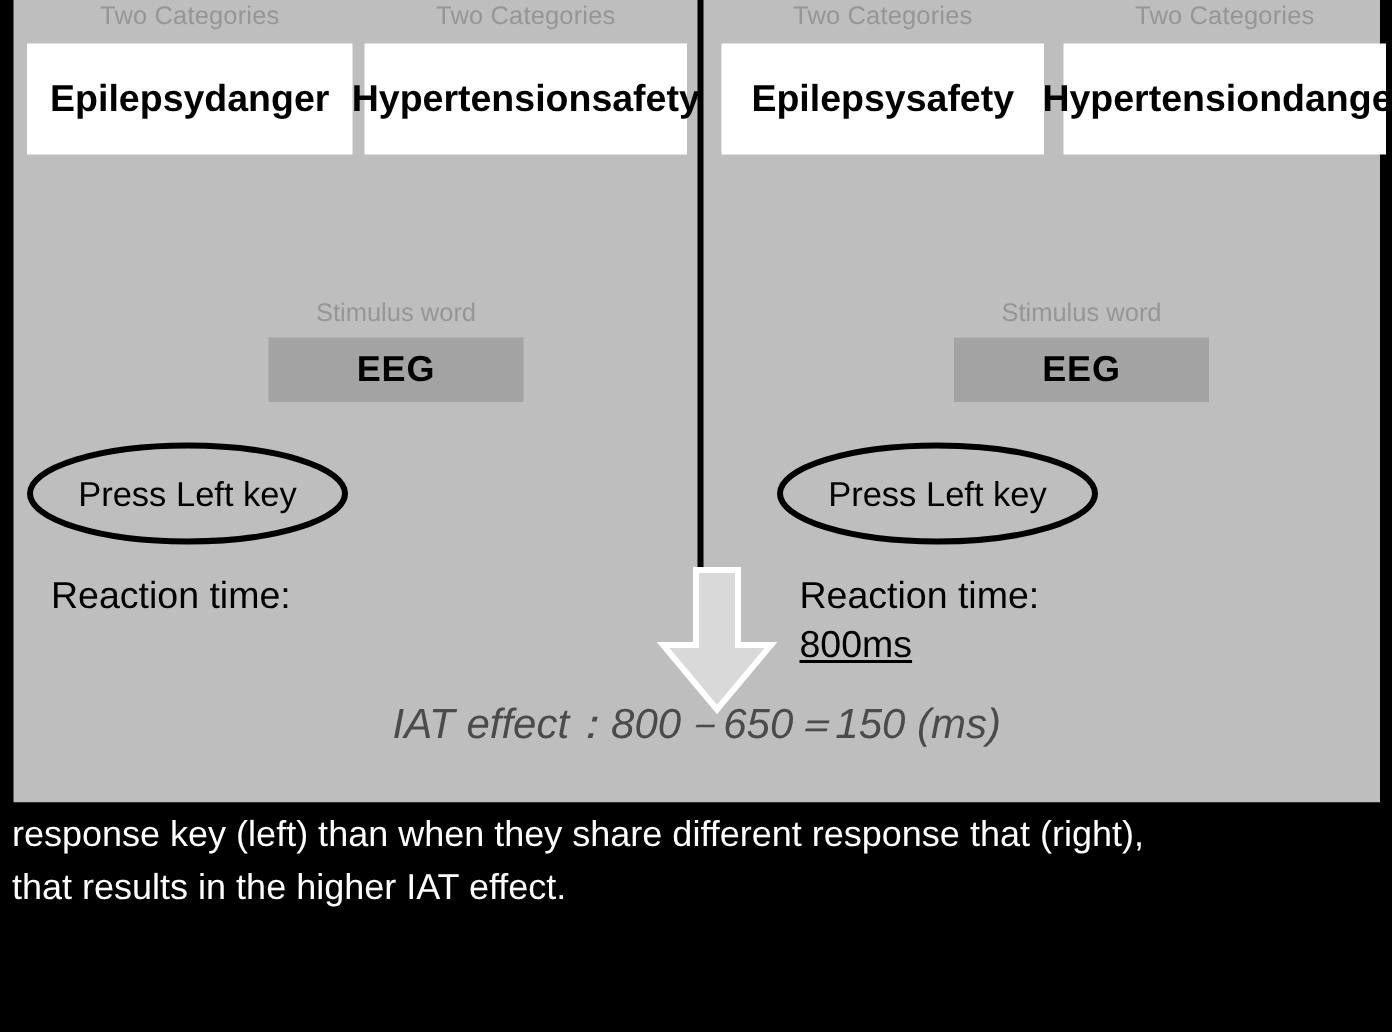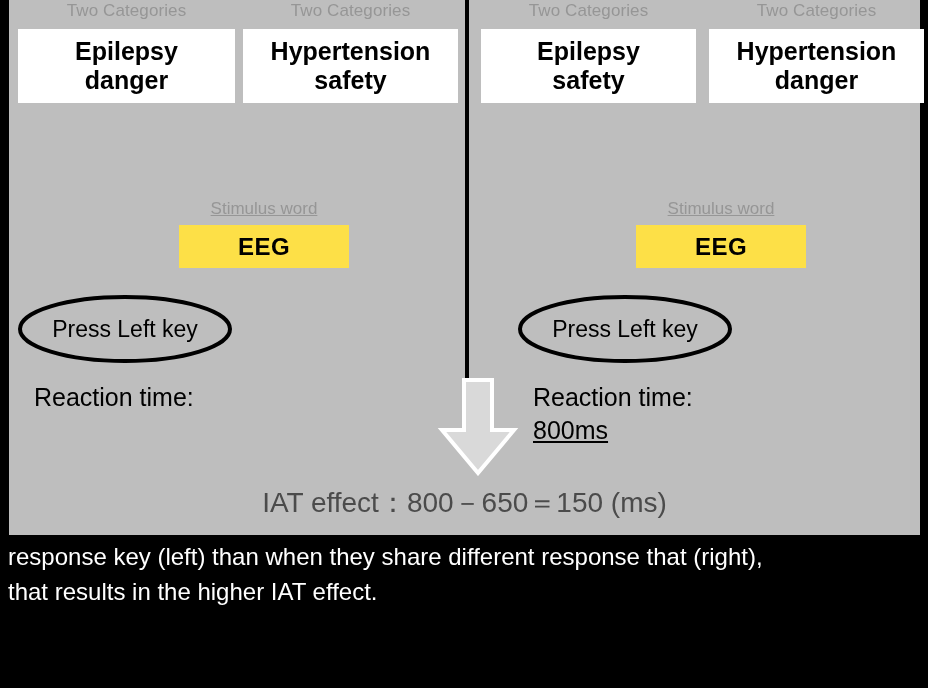--- a/index.html
+++ b/index.html
@@ -67,21 +67,21 @@
     line-height: 22px;
     letter-spacing: 0.1px;
     white-space: nowrap;
   }
   .cat-box {
     background: #ffffff;
     margin-top: 7px;
     height: 74px;
     box-sizing: border-box;
     display: flex;
-    flex-direction: column;
+    flex-direction: row;
     align-items: center;
     justify-content: center;
   }
   .cat-line {
     font-size: 25px;
     font-weight: bold;
     color: #000000;
     line-height: 29px;
     white-space: nowrap;
   }
@@ -100,24 +100,23 @@
   }
   .panel-left  .stim-block { left: 170px; width: 170px; }
   .panel-right .stim-block { left: 167px; width: 170px; }
 
   .stim-caption {
     font-size: 17px;
     color: #969696;
     text-align: center;
     line-height: 22px;
     white-space: nowrap;
-    text-decoration: underline;
   }
   .stim-box {
-    background: #fde047;
+    background: #a3a3a3;
     margin-top: 5px;
     height: 43px;
     display: flex;
     align-items: center;
     justify-content: center;
   }
   .stim-word {
     font-size: 24px;
     font-weight: bold;
     color: #000000;
@@ -181,26 +180,27 @@
     left: 428px;
     top: 378px;
     width: 82px;
     height: 98px;
   }
 
   
   .equation {
     position: absolute;
     left: 0px;
-    top: 484px;
+    top: 464px;
     width: 911px;
     text-align: center;
     font-size: 28px;
     color: #4b4b4b;
     white-space: nowrap;
+    font-style: italic;
   }
 
   
   .caption {
     position: absolute;
     left: 0px;
     top: 535px;
     width: 928px;
     height: 153px;
     background: #000000;

